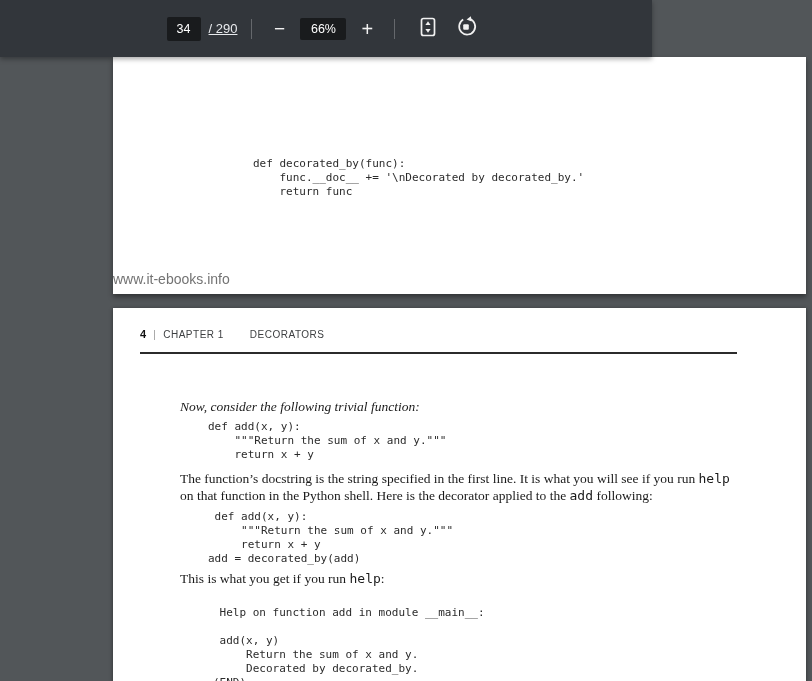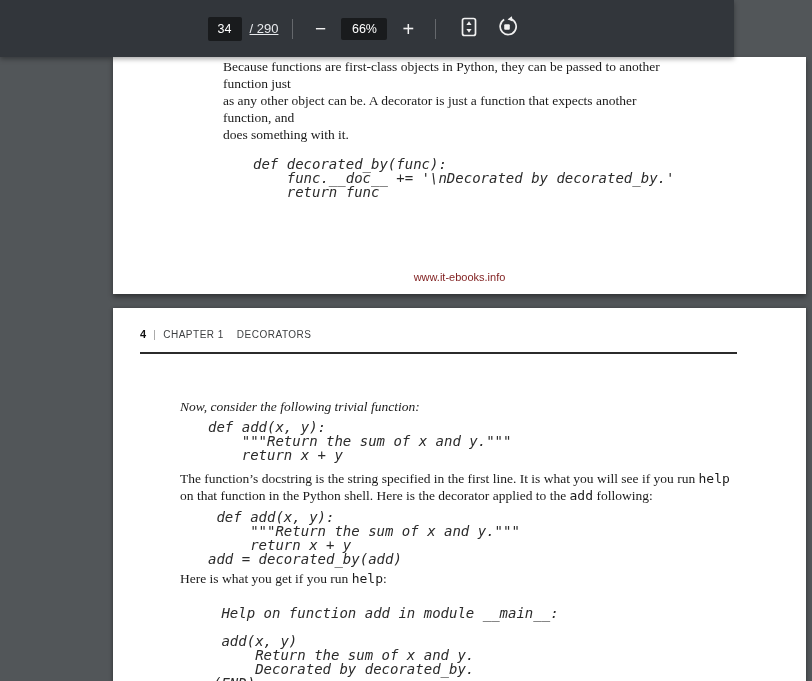--- a/index.html
+++ b/index.html
@@ -3,21 +3,21 @@
 <meta charset="utf-8">
 <style>
   html,body{margin:0;padding:0;}
   body{
     width:812px;height:681px;overflow:hidden;position:relative;
     background:#525659;
     font-family:"Liberation Serif", serif;
   }
   
   .toolbar{
-    position:absolute;left:0;top:0;width:734px;height:57px;
+    position:absolute;left:0;top:0;width:652px;height:57px;
     background:#32363b;display:flex;align-items:center;justify-content:center;
     z-index:5;box-shadow:0 2px 5px rgba(0,0,0,.35);
     font-family:"Liberation Sans", sans-serif;color:#f1f1f1;
   }
   .tb-group{display:flex;align-items:center;}
   .tb-box{
     background:#191b1d;color:#ffffff;border:none;border-radius:2px;
     height:22px;text-align:center;font-size:12.5px;
     font-family:"Liberation Sans", sans-serif;outline:none;
   }
@@ -39,36 +39,36 @@
     box-shadow:0 1px 4px rgba(0,0,0,.45);
   }
   .page1{top:57px;height:237px;box-shadow:0 3px 5px rgba(0,0,0,.4);}
   .page2{top:308px;height:400px;}
   .para{
     position:absolute;font-size:13.5px;line-height:17px;color:#1a1a1a;
     white-space:pre-wrap;
   }
   .codeblock{
     position:absolute;font-family:"DejaVu Sans Mono", monospace;
-    font-size:14px;line-height:14px;color:#2b2b2b;white-space:pre;font-style:italic;
+    font-size:11px;line-height:14px;color:#2b2b2b;white-space:pre;
   }
   .mono-inline{font-family:"DejaVu Sans Mono", monospace;font-size:13px;}
   .footer-link{
-    position:absolute;left:0;width:100%;text-align:center;
-    font-family:"Liberation Sans", sans-serif;font-size:11px;
-    color:#7f1d1d;cursor:pointer;text-decoration:none;
+    position:absolute;left:0;width:100%;text-align:left;
+    font-family:"Liberation Sans", sans-serif;font-size:14px;
+    color:#737373;cursor:pointer;text-decoration:none;
   }
   .runhead{
     position:absolute;left:27px;top:20px;
     font-family:"Liberation Sans", sans-serif;font-size:10px;
     letter-spacing:.5px;color:#3e4042;display:flex;align-items:baseline;
   }
   .runhead .pgnum{font-weight:bold;color:#111;font-size:11px;letter-spacing:0;}
   .runhead .pipe{color:#9a9a9a;margin:0 7px;font-size:10px;}
-  .runhead .chap{margin-right:13px;}
+  .runhead .chap{margin-right:26px;}
   .rule{position:absolute;left:27px;top:44px;width:597px;height:2px;background:#2b2b2b;}
 </style>
 </head>
 <body>
 
 <div class="toolbar">
   <div class="tb-group">
     <input class="tb-box page-box" value="34" style="">
     <span class="tb-label">/ 290</span>
 
@@ -95,23 +95,20 @@
           <path d="M 8.2 3.6 A 8 8 0 1 0 14.5 2.9" fill="none" stroke="#f1f1f1" stroke-width="1.7"></path>
           <polygon points="15.9,0.2 16.6,5.6 11.6,3.4" fill="#f1f1f1"></polygon>
           <rect x="8.2" y="8.2" width="5.6" height="5.6" rx="1" fill="#f1f1f1"></rect>
         </svg>
       </span>
     </button>
   </div>
 </div>
 
 <div class="page page1">
-  <div class="para" style="left:110px;top:1px;width:462px;">Because functions are first-class objects in Python, they can be passed to another function just
-as any other object can be. A decorator is just a function that expects another function, and
-does something with it.</div>
   <pre class="codeblock" style="left:140px;top:100px;margin:0;">def decorated_by(func):
     func.__doc__ += '\nDecorated by decorated_by.'
     return func</pre>
   <a class="footer-link" style="top:214px;">www.it-ebooks.info</a>
 </div>
 
 <div class="page page2">
   <div class="runhead">
     <span class="pgnum">4</span>
     <span class="pipe">|</span>
@@ -127,21 +124,21 @@
     return x + y</pre>
 
   <div class="para" style="left:67px;top:162px;width:562px;"><span>The function’s docstring is the string specified in the first line. It is what you will see if you run </span><span class="mono-inline">help</span><span>
 on that function in the Python shell. Here is the decorator applied to the </span><span class="mono-inline">add</span><span> following:</span></div>
 
   <pre class="codeblock" style="left:95px;top:202px;margin:0;"> def add(x, y):
      """Return the sum of x and y."""
      return x + y
 add = decorated_by(add)</pre>
 
-  <div class="para" style="left:67px;top:262px;width:570px;"><span>Here is what you get if you run </span><span class="mono-inline">help</span><span>:</span></div>
+  <div class="para" style="left:67px;top:262px;width:570px;"><span>This is what you get if you run </span><span class="mono-inline">help</span><span>:</span></div>
 
   <pre class="codeblock" style="left:88px;top:286px;margin:12px;"> Help on function add in module __main__:
 
  add(x, y)
      Return the sum of x and y.
      Decorated by decorated_by.
 (END)</pre>
 </div>
 
 </body></html>

